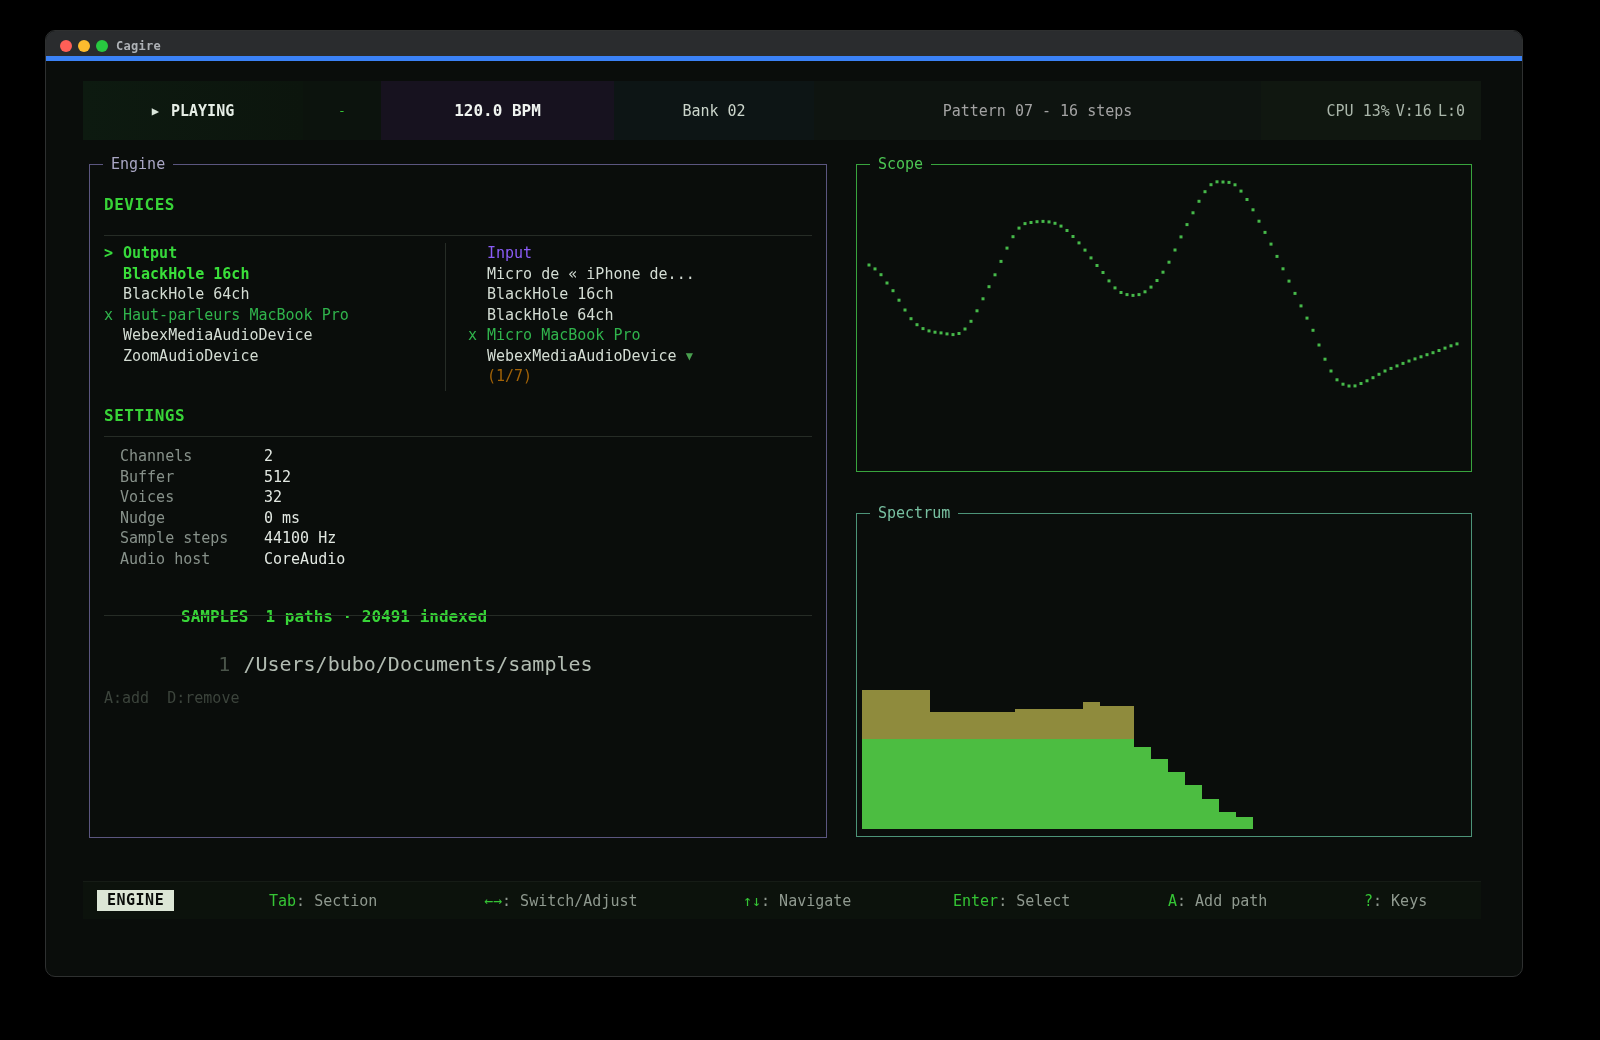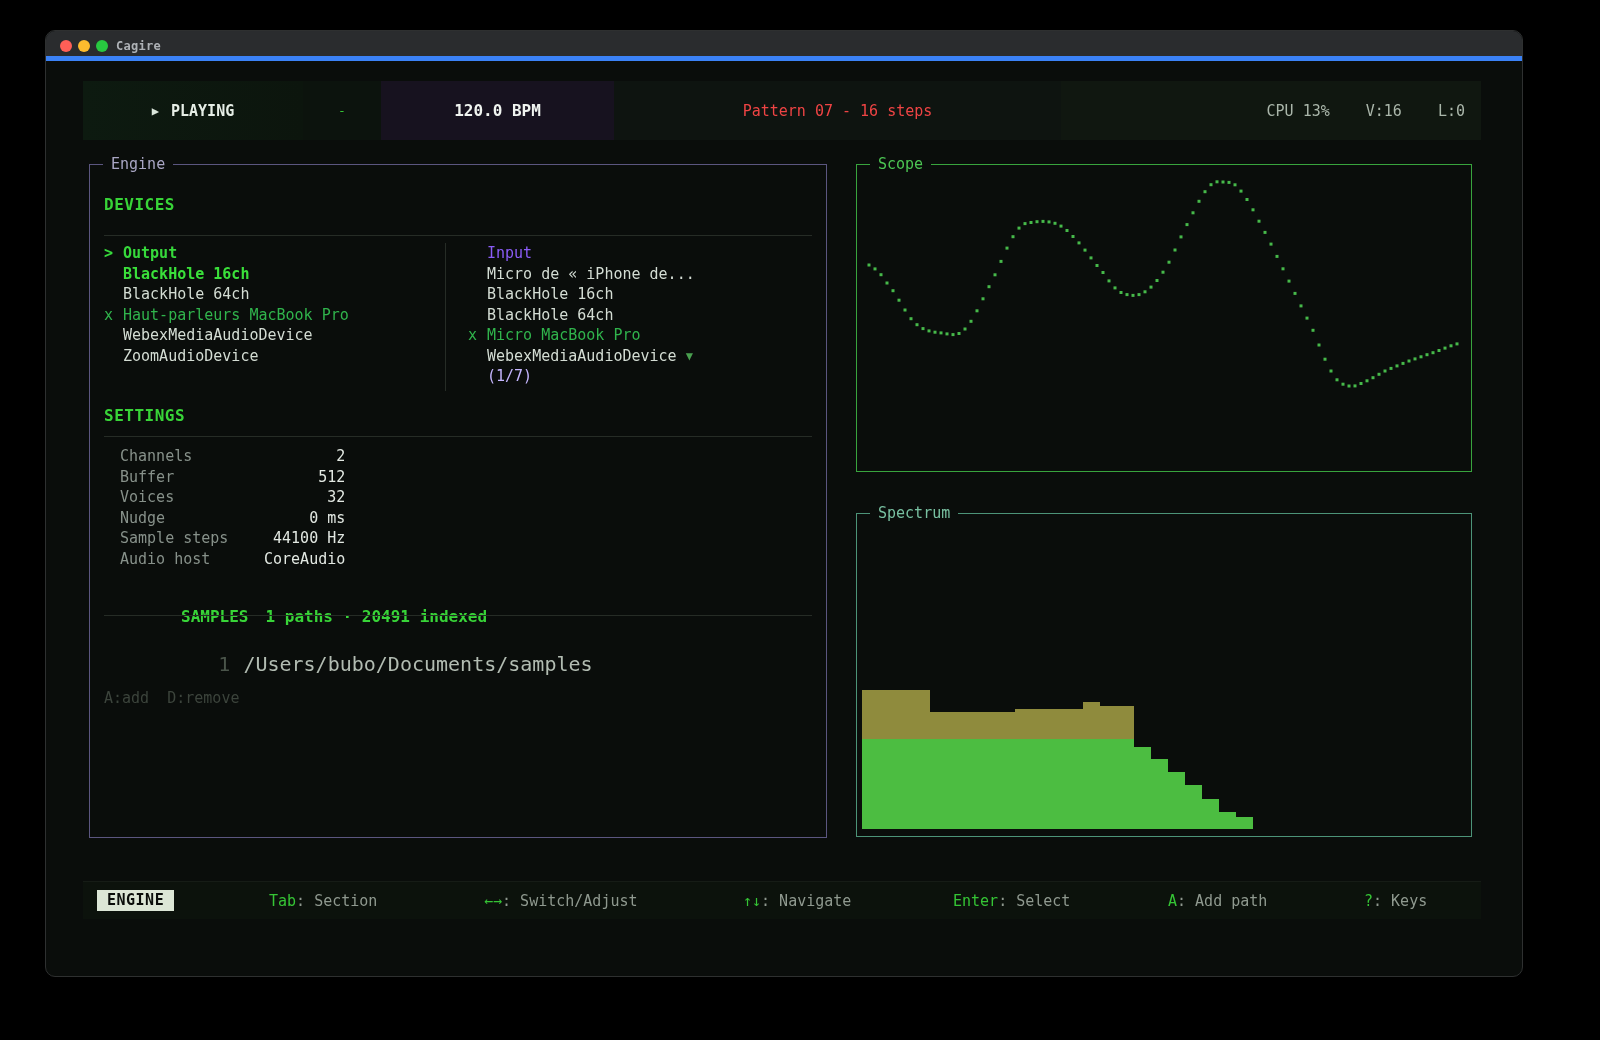--- a/index.html
+++ b/index.html
@@ -21,23 +21,23 @@
 
   
   .topbar { position:absolute; left:37px; top:50px; width:1398px; height:59px;
             display:flex; background:#0b100c; font-size:15px; }
   .seg { display:flex; align-items:center; justify-content:center; height:100%; }
   .seg-playing { width:220px; background:linear-gradient(90deg,#0d1a10,#0c150d); color:#e6eee6; font-weight:bold; }
   .seg-playing .picon { color:#dbe6db; font-size:12px; margin-right:12px; }
   .seg-dash { width:78px; background:#0c130d; color:#35c435; font-size:13px; }
   .seg-bpm { width:233px; background:#17121f; color:#f0f4f0; font-weight:bold; font-size:16px; }
   .seg-bank { width:200px; background:#0d1515; color:#cbd5cb; }
-  .seg-pattern { width:447px; background:#0e1410; color:#ef4444; }
+  .seg-pattern { width:447px; background:#0e1410; color:#a3a3a3; }
   .seg-cpu { flex:1; background:#101710; color:#aab6aa; justify-content:flex-end; padding-right:16px; }
-  .seg-cpu span { margin-left:36px; }
+  .seg-cpu span { margin-left:6px; }
 
   
   .panel { position:absolute; border:1px solid; }
   .legend { position:absolute; top:-10px; left:13px; padding:0 8px; background:#0a0d0b;
             font-size:15px; }
   .panel-engine { left:43px; top:133px; width:738px; height:674px; border-color:#5b5680; }
   .panel-engine .legend { color:#a9a6c4; }
   .panel-scope { left:810px; top:133px; width:616px; height:308px; border-color:#38a43d; }
   .panel-scope .legend { color:#4cc653; }
   .panel-spectrum { left:810px; top:482px; width:616px; height:324px; border-color:#4c9378; }
@@ -52,25 +52,25 @@
   .devcol.out { left:14px; width:335px; }
   .devcol.inp { left:378px; width:340px; }
   .dev-row { display:flex; white-space:pre; }
   .dev-row .pfx { width:19px; flex:0 0 19px; }
   .dev-row.cursor   { color:#36d93b; font-weight:bold; }
   .dev-row.selected { color:#3ae03a; font-weight:bold; }
   .dev-row.active   { color:#30b44c; }
   .dev-row.active .pfx { color:#30b44c; }
   .dev-row.normal   { color:#d4ddd4; }
   .dev-row.header   { color:#8b5cf6; }
-  .dev-row.dim      { color:#c4b5fd; }
+  .dev-row.dim      { color:#a16207; }
   .dev-row .sfx { color:#49a04f; margin-left:9px; font-size:12px; }
 
   .settings { position:absolute; left:30px; top:281px; font-size:15px; line-height:20.5px; }
-  .set-row { display:flex;justify-content:space-between; }
+  .set-row { display:flex; }
   .set-row .lbl { width:144px; flex:0 0 144px; color:#87918a; }
   .set-row .val { color:#e2e8e2; }
 
   .samples-head { position:absolute; left:14px; top:423px; font-size:16px; font-weight:bold; color:#38d438; white-space:pre;text-align:right; }
   .samples-head .meta { margin-left:17px; }
   .path-row { position:absolute; left:32px; top:463px; font-size:20px; white-space:pre; }
   .path-row .idx { color:#4a544a; margin-right:13px; }
   .path-row .pth { color:#b2bcb2; }
   .hint { position:absolute; left:14px; top:524px; font-size:15px; color:#3c443c; white-space:pre; }
 
@@ -101,20 +101,23 @@
     <div class="topbar">
       <div class="seg seg-playing">
         <span class="picon">▶</span>
         <span>PLAYING</span>
       </div>
       <div class="seg seg-dash">
         <span>-</span>
       </div>
       <div class="seg seg-bpm">
         <span>120.0 BPM</span>
+      </div>
+      <div class="seg seg-bank">
+        <span>Bank 02</span>
       </div>
       <div class="seg seg-pattern">
         <span>Pattern 07 - 16 steps</span>
       </div>
       <div class="seg seg-cpu">
         <span style="margin-left:12px">CPU 13%</span>
         <span>V:16</span>
         <span>L:0</span>
       </div>
     </div>

